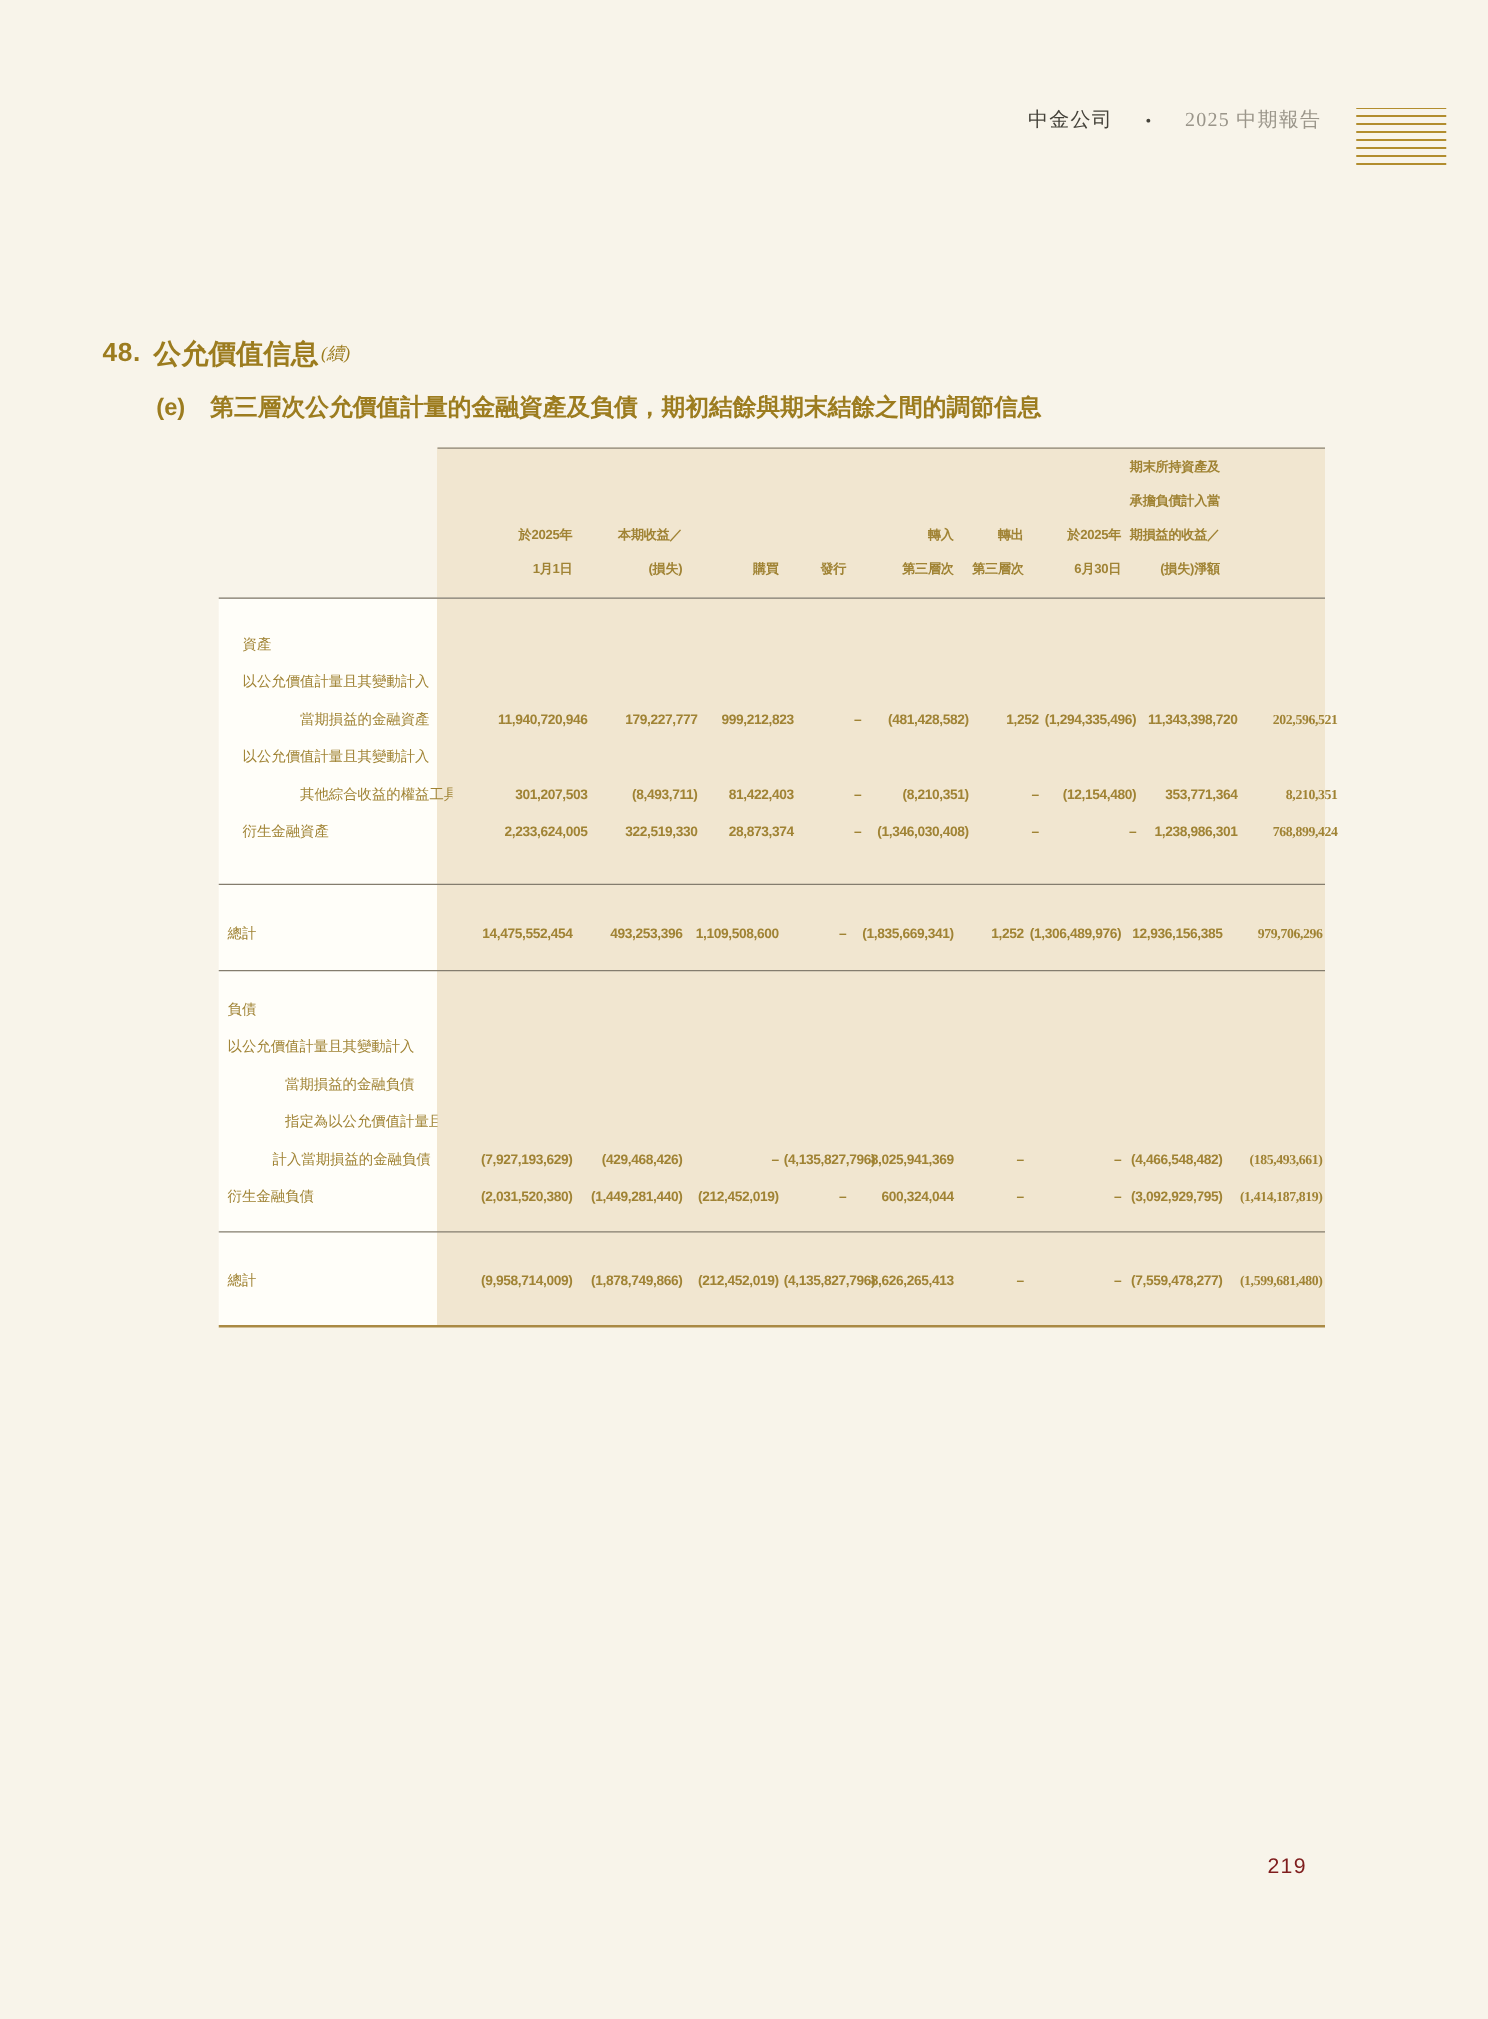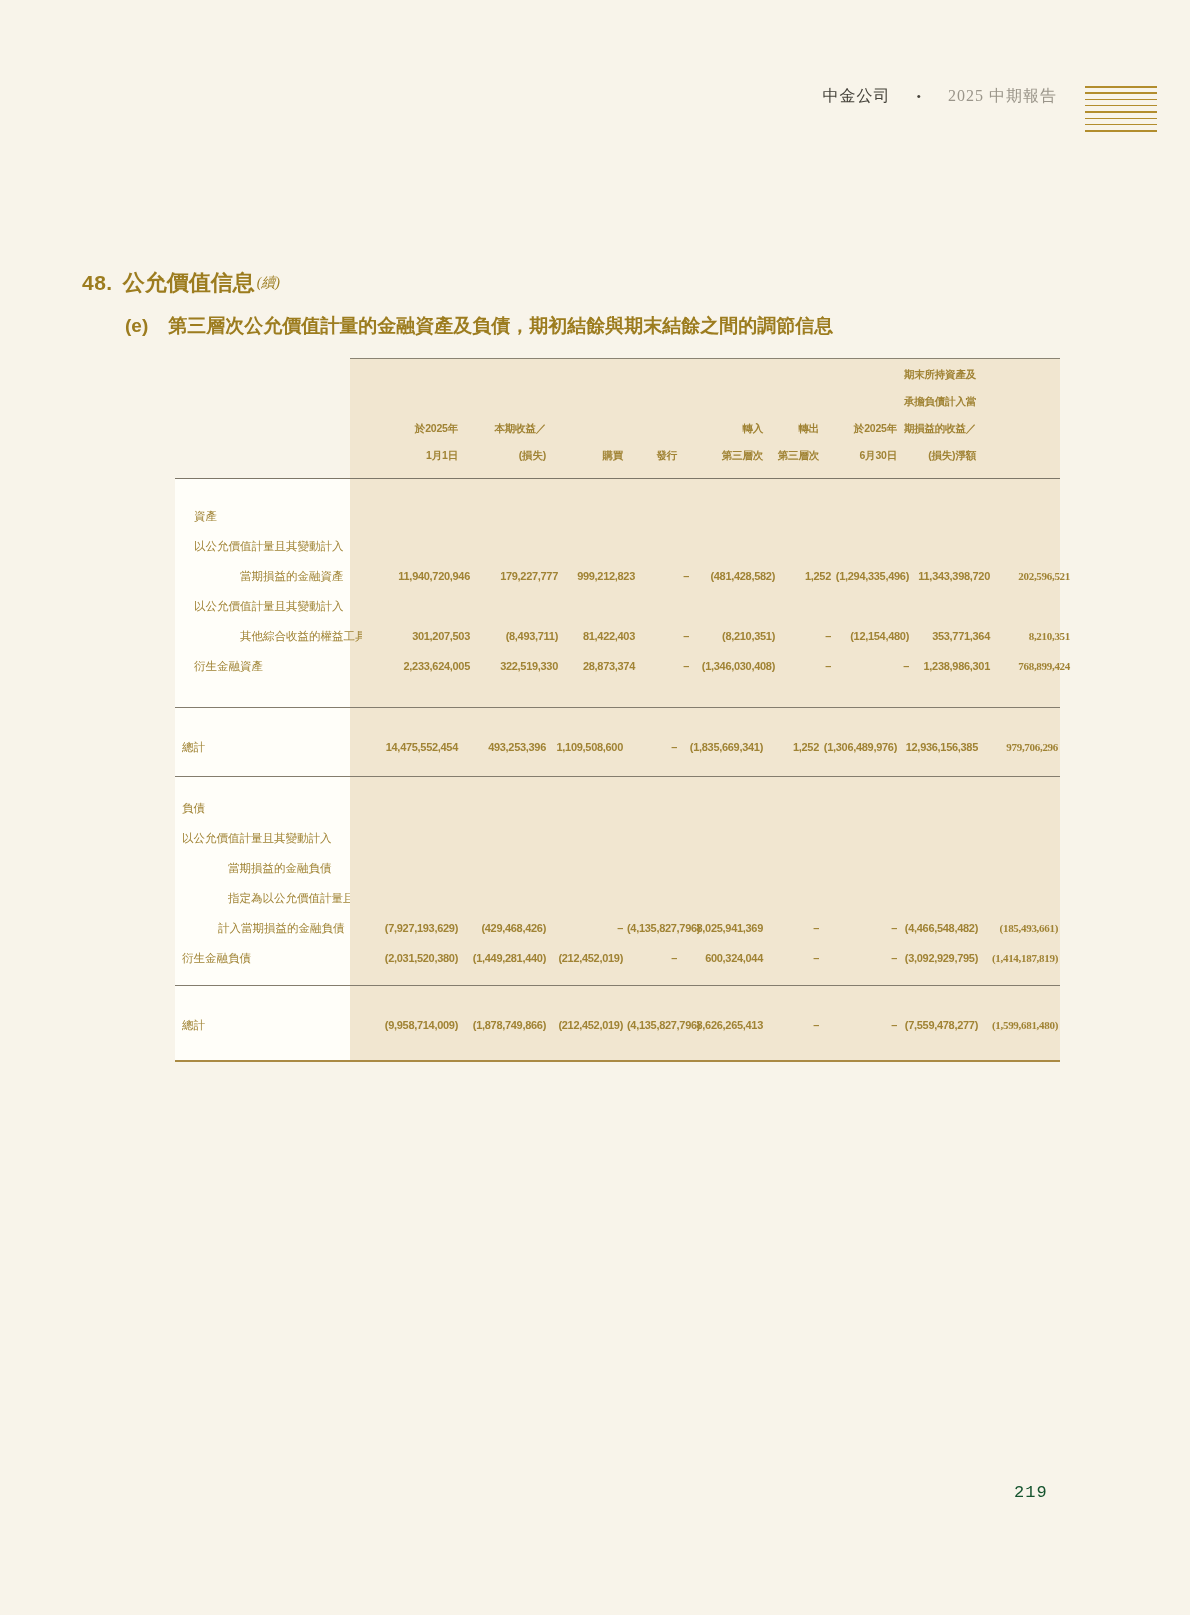--- a/index.html
+++ b/index.html
@@ -80,22 +80,22 @@
   .ind-2{padding-left:43px;font-family:Liberation Serif, serif;}
   .vcell{
     font-size:11px;font-weight:bold;color:#a08334;line-height:30px;
     text-align:right;white-space:nowrap;letter-spacing:-0.3px;
     padding-left:4px;
   }
   .vcell:last-child{padding-right:2px;font-family:Liberation Serif, serif;}
   
   .pg-num{
     position:absolute;left:1014px;top:1483px;
-    font-family:Liberation Mono, monospace;
-    font-size:17px;color:#14532d;letter-spacing:1px;
+    font-family:Liberation Sans, sans-serif;
+    font-size:17px;color:#7f1d1d;letter-spacing:1px;
   }
 </style>
 </head>
 <body>
 
 <div class="pg-header">
   <span class="brand">中金公司</span>
   <span class="dot">•</span>
   <span class="report">2025 中期報告</span>
 </div>

